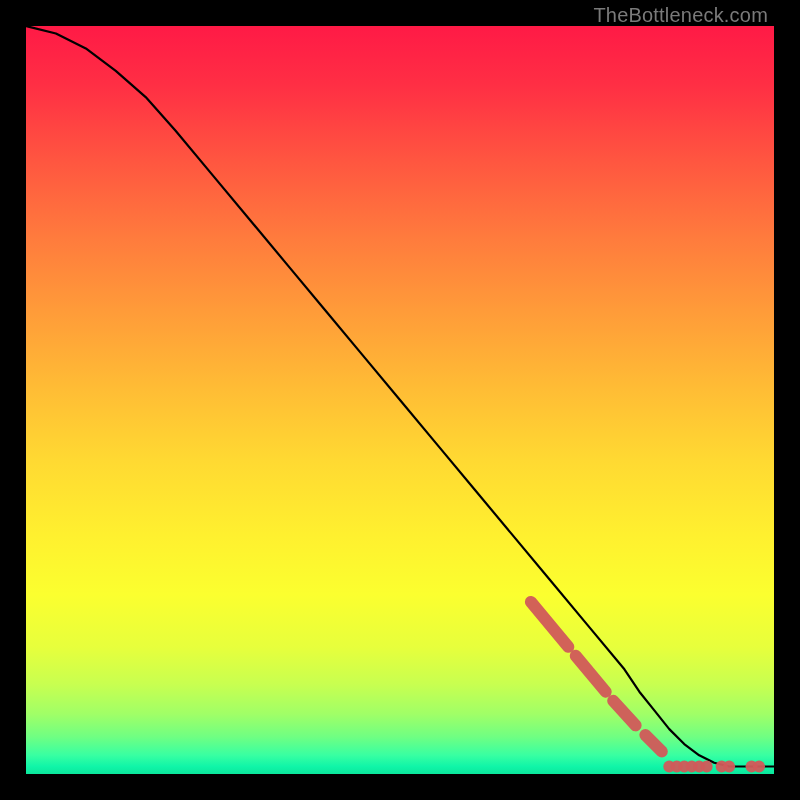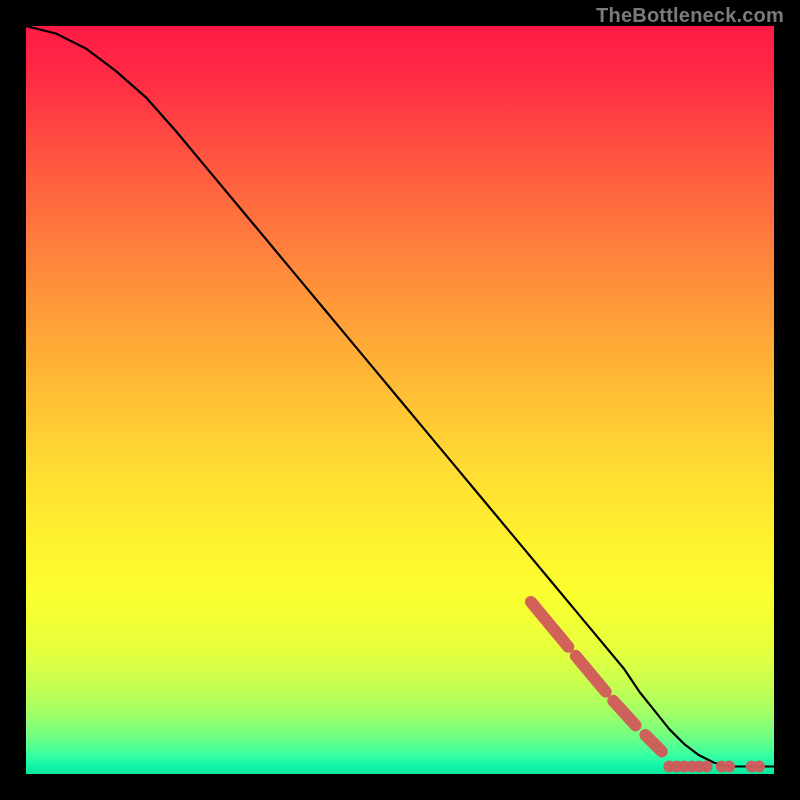--- a/index.html
+++ b/index.html
@@ -46,24 +46,24 @@
   .svg-layer {
     position: absolute;
     left: 26px;
     top: 26px;
     width: 748px;
     height: 748px;
   }
   .watermark {
     position: absolute;
     top: 4px;
-    right: 16px;
+    right: 32px;
     color: #7a7a7a;
     font-size: 20px;
-    font-weight: 700;
+    font-weight: 400;
     letter-spacing: 0.2px;
   }
 </style>
 </head>
 <body>
 
 <div class="stage">
   <div class="plot"></div>
 
   <svg class="svg-layer" viewBox="0 0 748 748" preserveAspectRatio="none">

